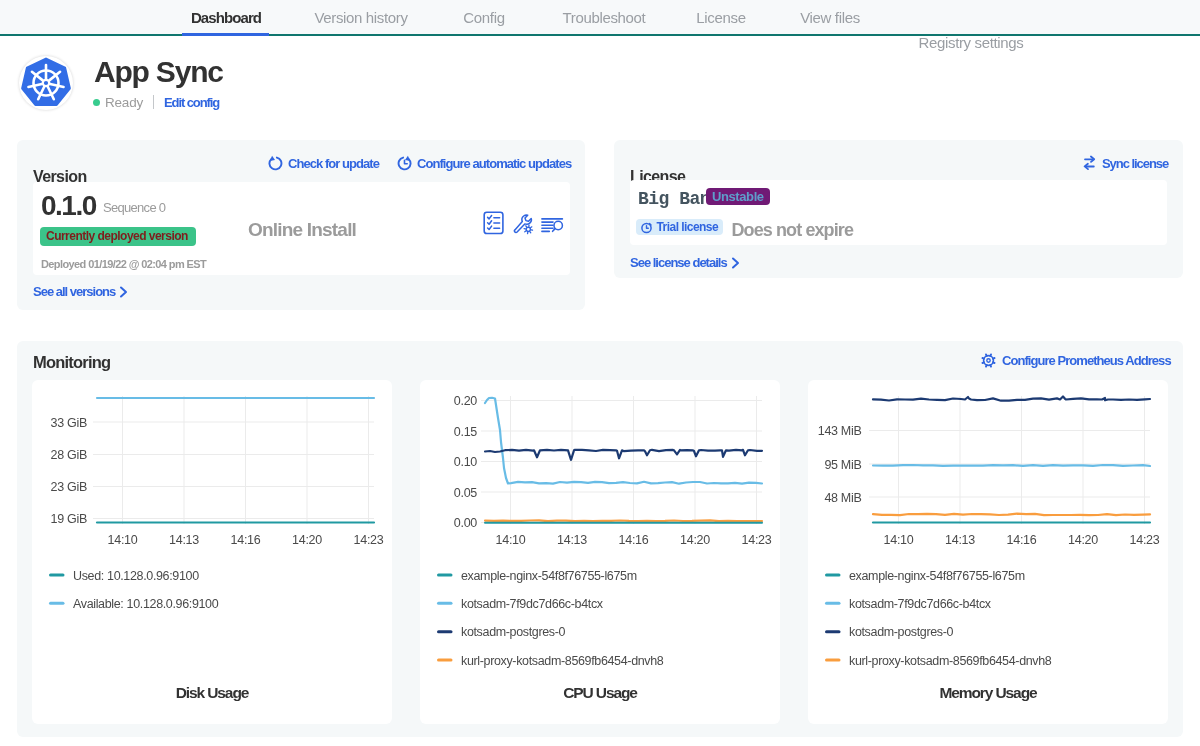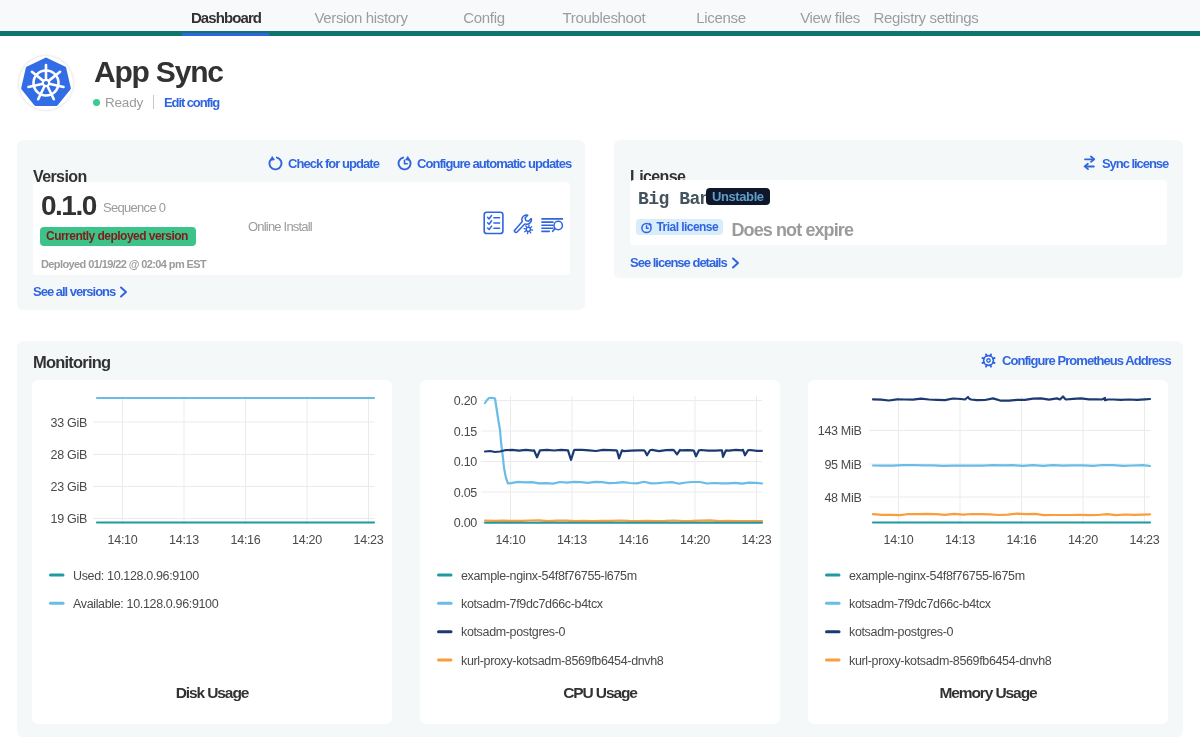--- a/index.html
+++ b/index.html
@@ -1,20 +1,20 @@
 <!DOCTYPE html>
 <html><head>
 <meta charset="utf-8">
 <style>
   * { margin:0; padding:0; box-sizing:border-box; }
   html,body { width:1200px; height:746px; background:#fff; font-family:"Liberation Sans", sans-serif; overflow:hidden; }
   .abs { position:absolute; }
   body { position:relative; }
   
-  .nav { position:absolute; left:0; top:0; width:1200px; height:36px; background:#f7f9fa; border-bottom:5px solid #0f766e; }
+  .nav { position:absolute; left:0; top:0; width:1200px; height:36px; background:#f7f9fa; border-bottom:2px solid #0f766e; }
   .tab { position:absolute; top:8.5px; font-size:15px; color:#9a9ea3; white-space:nowrap; transform:translateX(-50%); letter-spacing:-0.35px; }
   .tab.active { color:#323232; font-weight:700; letter-spacing:-0.9px; }
   .underline { position:absolute; left:182px; top:33px; width:87px; height:3px; background:#3065e0; }
   
   .appicon { position:absolute; left:19px; top:56px; width:54px; height:54px; border-radius:50%; background:#fff; box-shadow:0 0 3px rgba(0,0,0,.18); }
   h1.appname { position:absolute; left:94px; top:57px; font-size:30px; line-height:30px; font-weight:700; color:#323232; letter-spacing:-1.2px; }
   .statusrow { position:absolute; left:93px; top:95px; height:16px; font-size:13.5px; color:#9b9b9b; letter-spacing:-0.2px; }
   .dot { display:inline-block; width:7px; height:7px; border-radius:50%; background:#38cc8e; margin-right:5px; vertical-align:1px; }
   .sep { display:inline-block; width:1px; height:14px; background:#c4c7ca; margin:0 10px; vertical-align:-2px; }
   .bluelink { color:#3065e0; font-weight:700; text-decoration:none; }
@@ -22,42 +22,42 @@
   .card { position:absolute; background:#f5f8f9; border-radius:6px; }
   .cardtitle { position:absolute; font-size:16px; font-weight:700; color:#323232; letter-spacing:-0.6px;margin-top:16px; }
   .whitebox { position:absolute; background:#fff; border-radius:4px; }
   .toplink { position:absolute; font-size:13px; font-weight:700; color:#3065e0; white-space:nowrap; letter-spacing:-0.95px; }
   .toplink svg { vertical-align:-3px; margin-right:5px; }
   
   .vnum { position:absolute; left:41px; top:192px; font-size:28px; line-height:28px; font-weight:700; color:#323232; letter-spacing:-1.5px; }
   .seq { position:absolute; left:103px; top:200px; font-size:13px; color:#9b9b9b; letter-spacing:-0.7px; }
   .badge-green { position:absolute; left:40px; top:227px; height:19px; line-height:19px; padding:0 8px 0 6px; background:#3bc389; color:#7f1d1d; font-size:12px; font-weight:700; letter-spacing:-0.52px; border-radius:4px; }
   .deployed { position:absolute; left:41px; top:258px; font-size:11px; font-weight:700; color:#9b9b9b; letter-spacing:-0.6px; }
-  .online { position:absolute; left:248px; top:219px; font-size:13px; font-weight:400; color:#9b9b9b; letter-spacing:-0.8px; }
+  .online { position:absolute; left:248px; top:219px; font-size:19px; font-weight:700; color:#9b9b9b; letter-spacing:-0.8px; }
   .seeall { position:absolute; left:33px; top:284px; font-size:13px; font-weight:700; color:#3065e0; letter-spacing:-1px; }
   .chev { margin-left:4px; vertical-align:-2px; }
   
   .bigbank { position:absolute; left:638px; top:189px; font-size:18px; font-weight:700; color:#44545f; letter-spacing:-0.5px;font-family:Liberation Mono, monospace; }
-  .badge-unstable { position:absolute; left:706px; top:188px; height:17px; line-height:17px; padding:0 6px; background:#0f172a; color:#5e9ecb; font-size:13px; font-weight:700; letter-spacing:-0.4px; border-radius:4px; }
+  .badge-unstable { position:absolute; left:706px; top:188px; height:17px; line-height:17px; padding:0 6px; background:#701a75; color:#5e9ecb; font-size:13px; font-weight:700; letter-spacing:-0.4px; border-radius:4px; }
   .badge-trial { position:absolute; left:636px; top:219px; height:16px; line-height:16px; padding:0 5px 0 20.5px; background:#d9ecfa; color:#3065e0; font-size:12px; font-weight:700; letter-spacing:-0.55px; border-radius:4px; }
   .noexpire { position:absolute; left:731.5px; top:220px; font-size:18px; font-weight:700; color:#9b9b9b; letter-spacing:-0.9px; }
   
   .montitle { position:absolute; left:33px; top:353px; font-size:16.5px; font-weight:700; color:#323232; letter-spacing:-0.8px; }
   .chartcard { position:absolute; top:380px; width:360px; height:344px; background:#fff; border-radius:6px; overflow:hidden; }
 </style>
 </head>
 <body>
   <div class="nav">
     <span class="tab active" style="left:226px;">Dashboard</span>
     <span class="tab" style="left:361px;">Version history</span>
     <span class="tab" style="left:484px;">Config</span>
     <span class="tab" style="left:604px;">Troubleshoot</span>
     <span class="tab" style="left:721px;">License</span>
     <span class="tab" style="left:830px;">View files</span>
-    <span class="tab" style="left:926px;">Registry settings</span>
+    <span class="tab" style="left:971px;margin-top:25px;">Registry settings</span>
   </div>
   <div class="underline"></div>
 
   <div class="appicon"><svg width="54" height="54" viewBox="0 0 54 54">
       <polygon points="27.00,2.80 45.92,11.91 50.59,32.39 37.50,48.80 16.50,48.80 3.41,32.39 8.08,11.91" fill="#326de6" stroke="#326de6" stroke-width="2.5" stroke-linejoin="round"></polygon>
       <circle cx="27" cy="27" r="12.5" fill="none" stroke="#fff" stroke-width="2.6"></circle>
       <line x1="27.00" y1="22.80" x2="27.00" y2="9.00" stroke="#fff" stroke-width="2.6" stroke-linecap="round"></line>
       <line x1="30.28" y1="24.38" x2="41.07" y2="15.78" stroke="#fff" stroke-width="2.6" stroke-linecap="round"></line>
       <line x1="31.09" y1="27.93" x2="44.55" y2="31.01" stroke="#fff" stroke-width="2.6" stroke-linecap="round"></line>
       <line x1="28.82" y1="30.78" x2="34.81" y2="43.22" stroke="#fff" stroke-width="2.6" stroke-linecap="round"></line>

